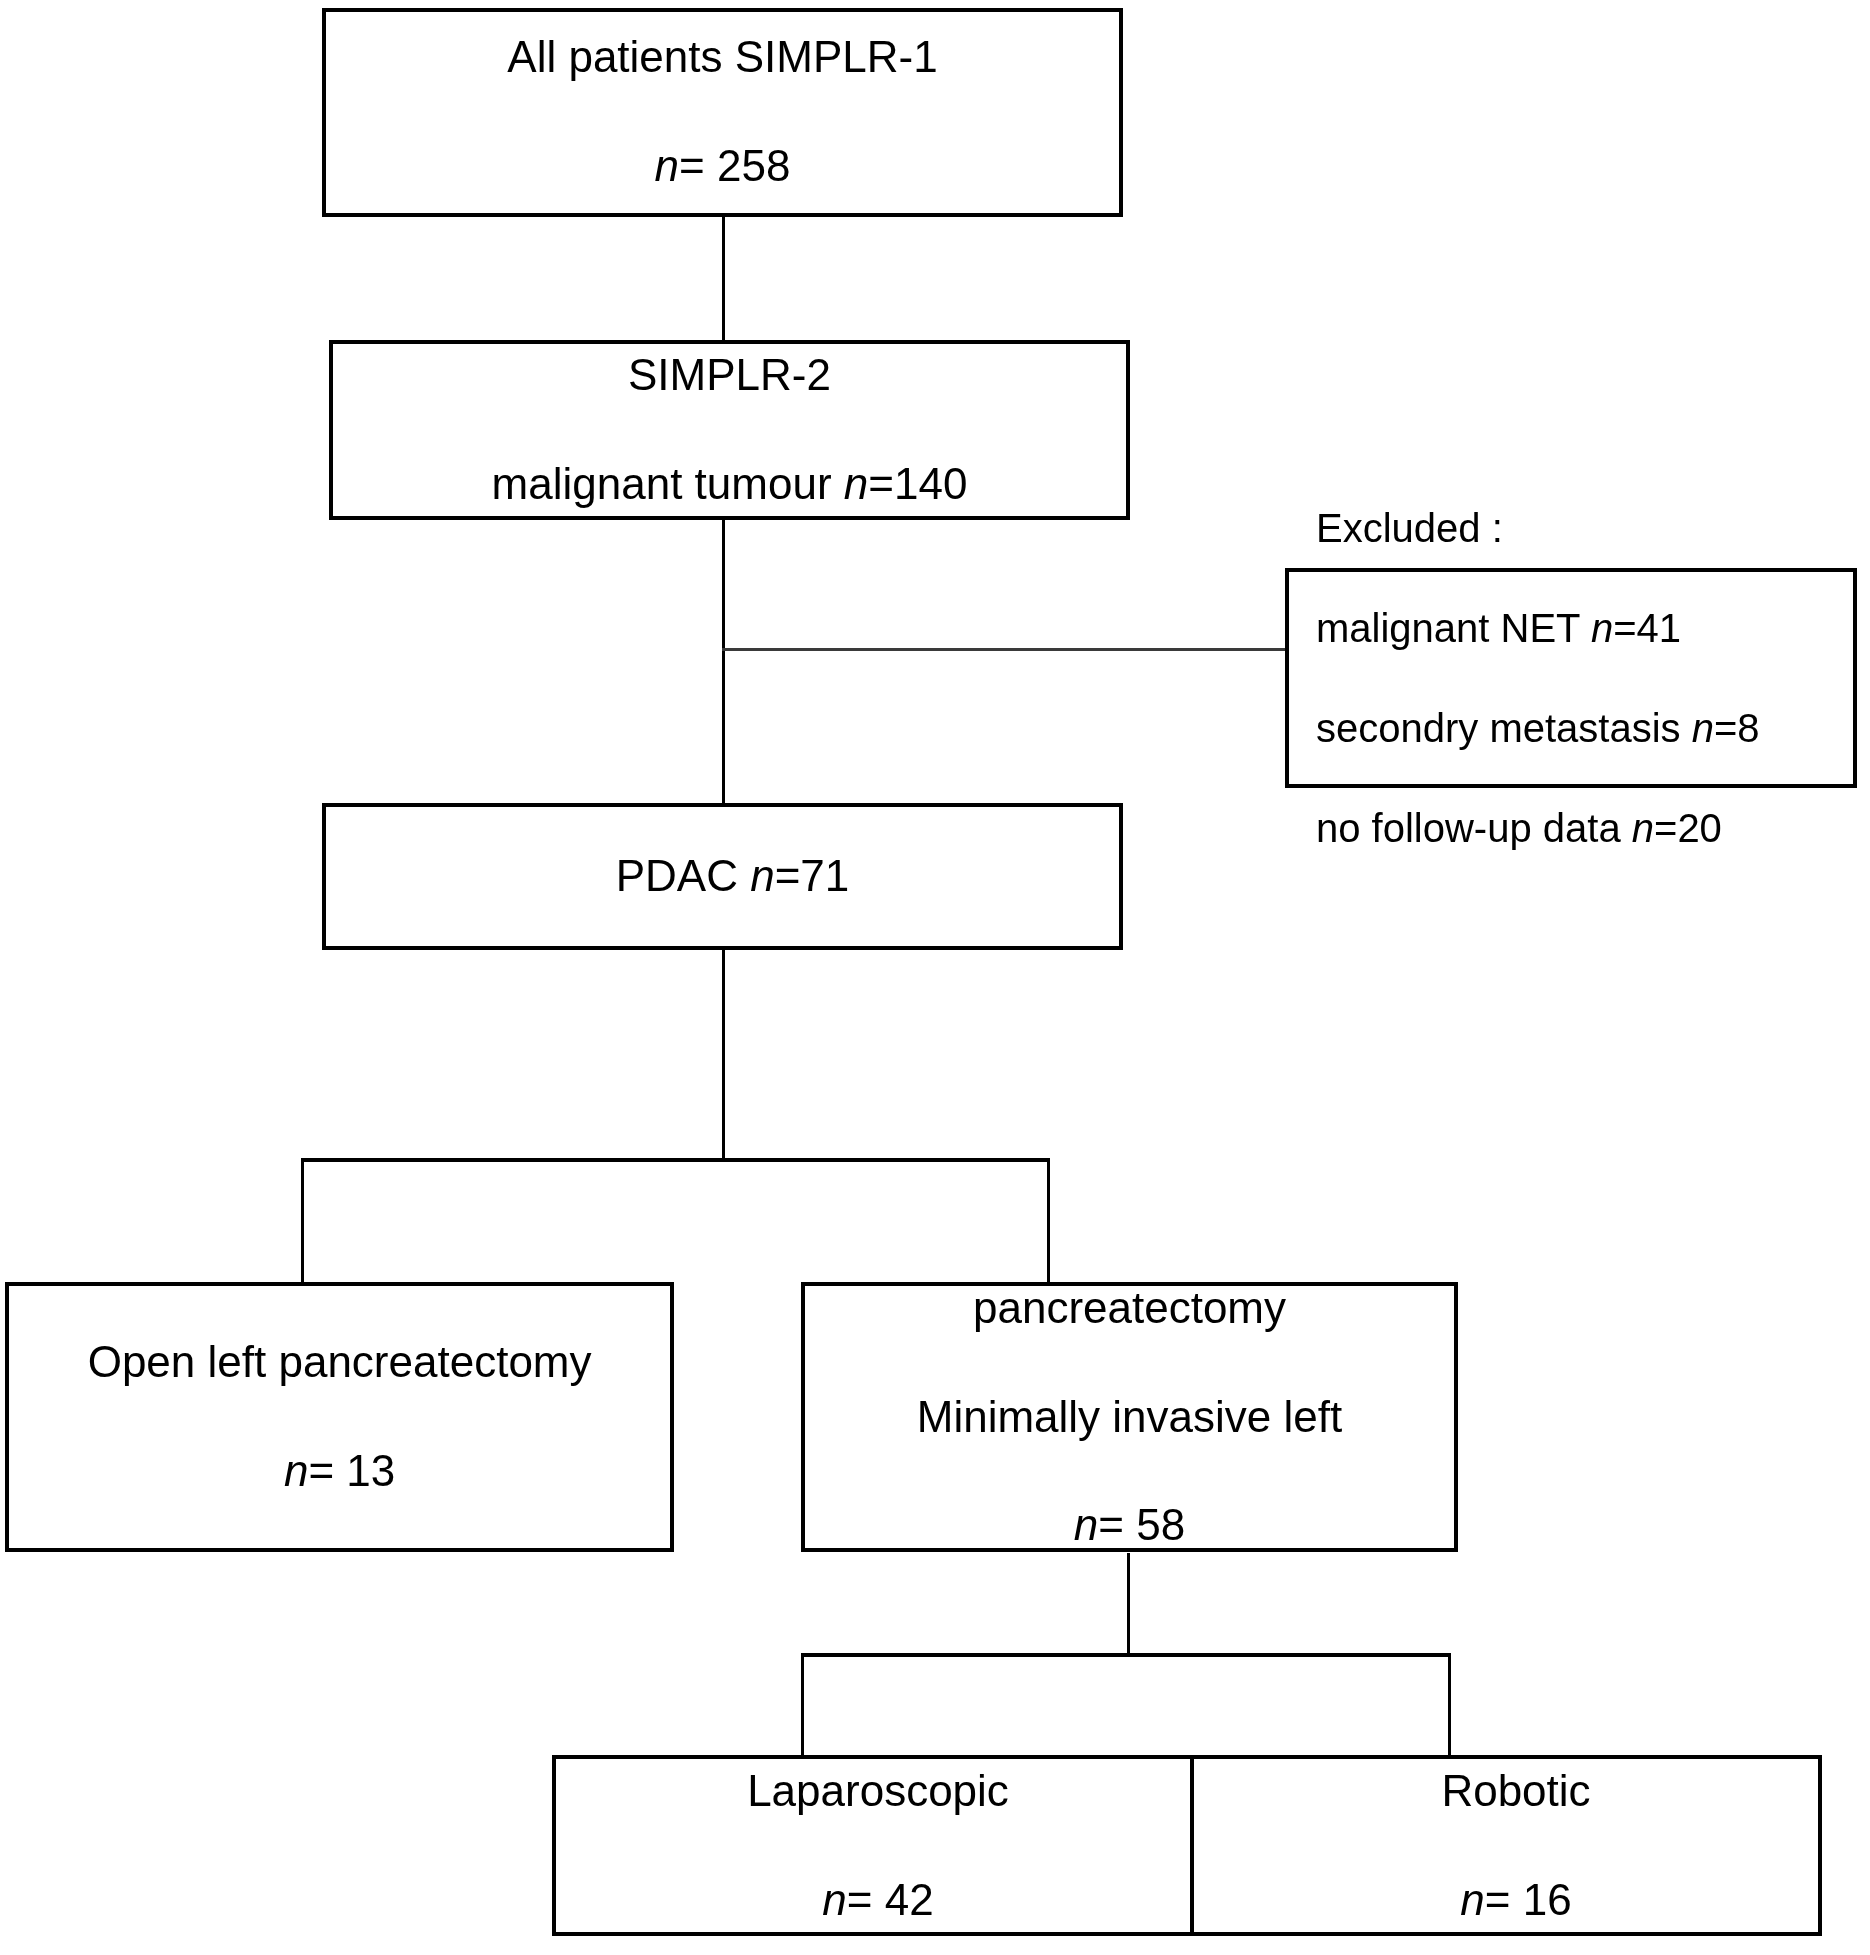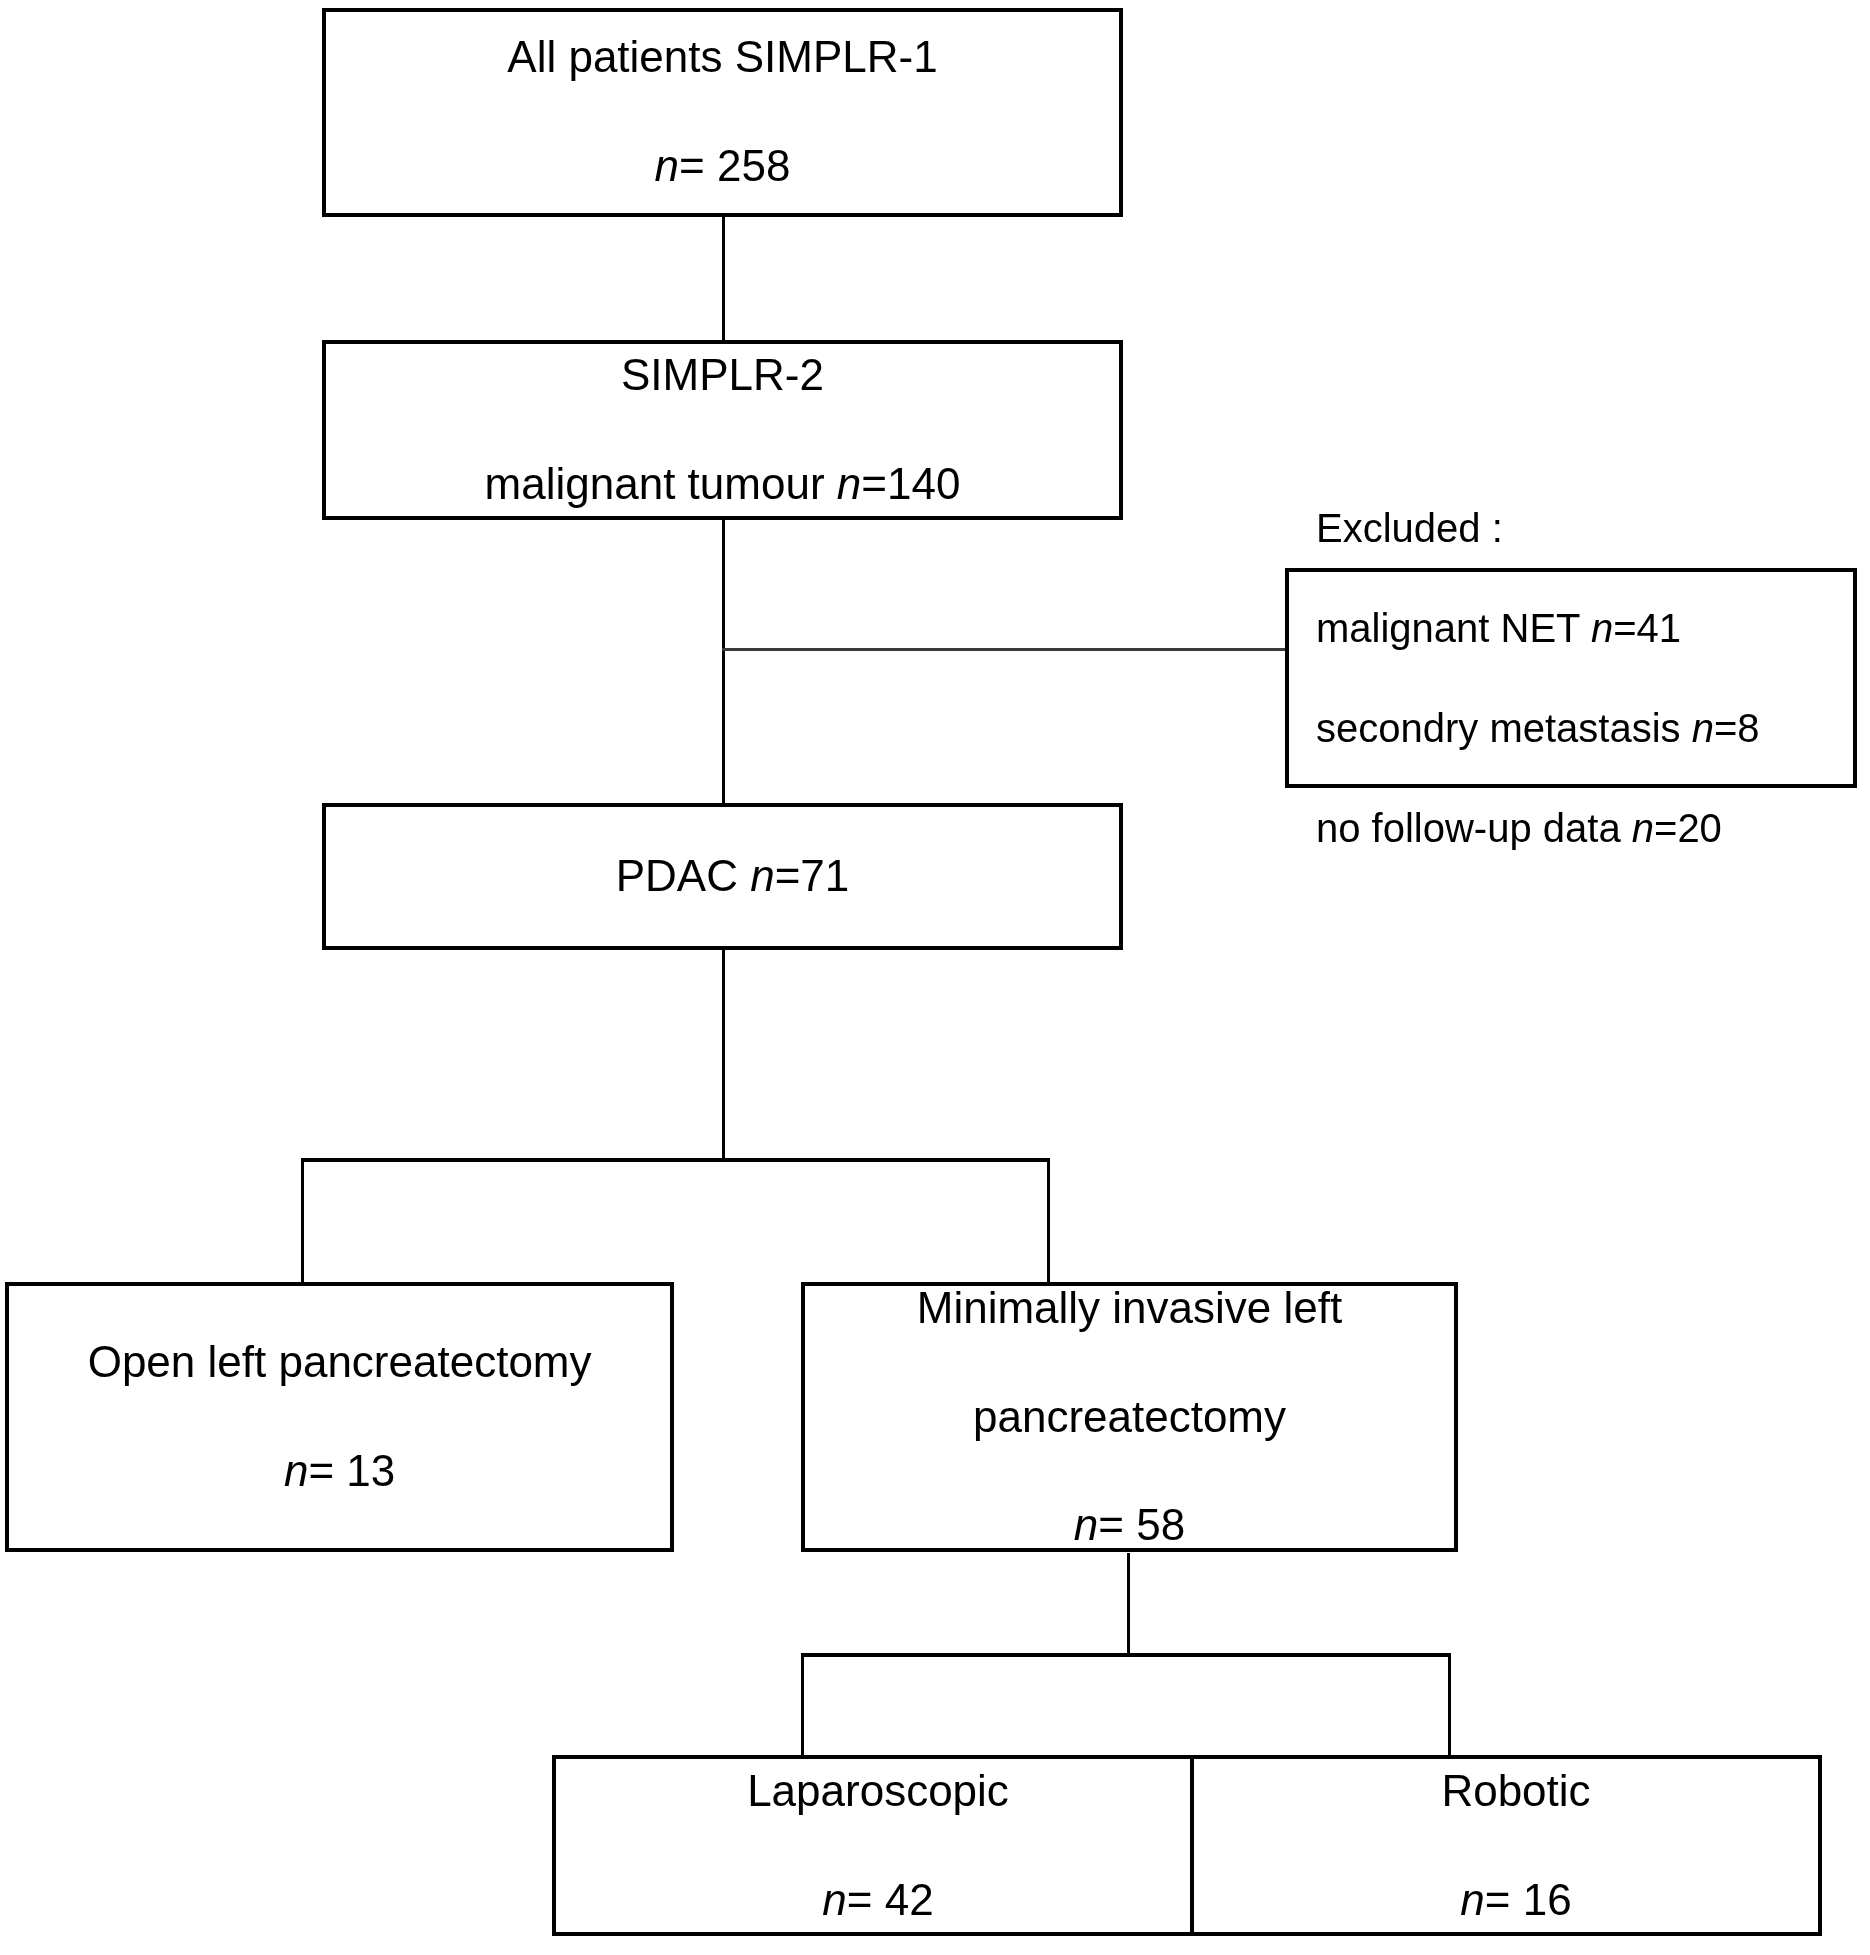--- a/index.html
+++ b/index.html
@@ -50,21 +50,21 @@
 
 <div id="canvas">
 
   <div class="node" style="left:322px; top:7.7px; width:801px; height:209px;">
     <div class="line">All patients SIMPLR-1</div>
     <div class="line"><span class="ital">n</span><span>= 258</span></div>
   </div>
 
   <div class="connector v-line" style="left:722px; top:216px; width:3.1px; height:126px;"></div>
 
-  <div class="node" style="left:322px; top:340px; width:801px; height:180px;">
+  <div class="node" style="left:329px; top:340px; width:801px; height:180px;">
     <div class="line">SIMPLR-2</div>
     <div class="line"><span>malignant tumour </span><span class="ital">n</span><span>=140</span></div>
   </div>
 
   <div class="connector v-line" style="left:722px; top:520px; width:3.1px; height:285px;"></div>
 
   <div class="connector h-line thin-line" style="left:722px; top:648px; width:564px; height:3.1px;"></div>
 
   <div class="node left-align" style="left:1285px; top:536px; width:572px; height:220px; font-size:40px;">
     <div class="line">Excluded :</div>
@@ -81,22 +81,22 @@
   <div class="connector h-line" style="left:301px; top:1158px; width:749px; height:3.6px;"></div>
   <div class="connector v-line" style="left:301px; top:1158px; width:3.1px; height:128px;"></div>
   <div class="connector v-line" style="left:1047px; top:1158px; width:3.1px; height:128px;"></div>
 
   <div class="node" style="left:5.1px; top:1282px; width:669px; height:270px;">
     <div class="line">Open left pancreatectomy</div>
     <div class="line"><span class="ital">n</span><span>= 13</span></div>
   </div>
 
   <div class="node" style="left:801px; top:1282px; width:657px; height:270px;">
+    <div class="line">pancreatectomy</div>
     <div class="line">Minimally invasive left</div>
-    <div class="line">pancreatectomy</div>
     <div class="line"><span class="ital">n</span><span>= 58</span></div>
   </div>
 
   <div class="connector v-line" style="left:1127px; top:1553px; width:3.1px; height:103px;"></div>
   <div class="connector h-line" style="left:801px; top:1653px; width:650px; height:3.6px;"></div>
   <div class="connector v-line" style="left:801px; top:1653px; width:3.1px; height:104px;"></div>
   <div class="connector v-line" style="left:1448px; top:1653px; width:3.1px; height:104px;"></div>
 
   <div class="node" style="left:552px; top:1755px; width:652px; height:181px;">
     <div class="line">Laparoscopic</div>

